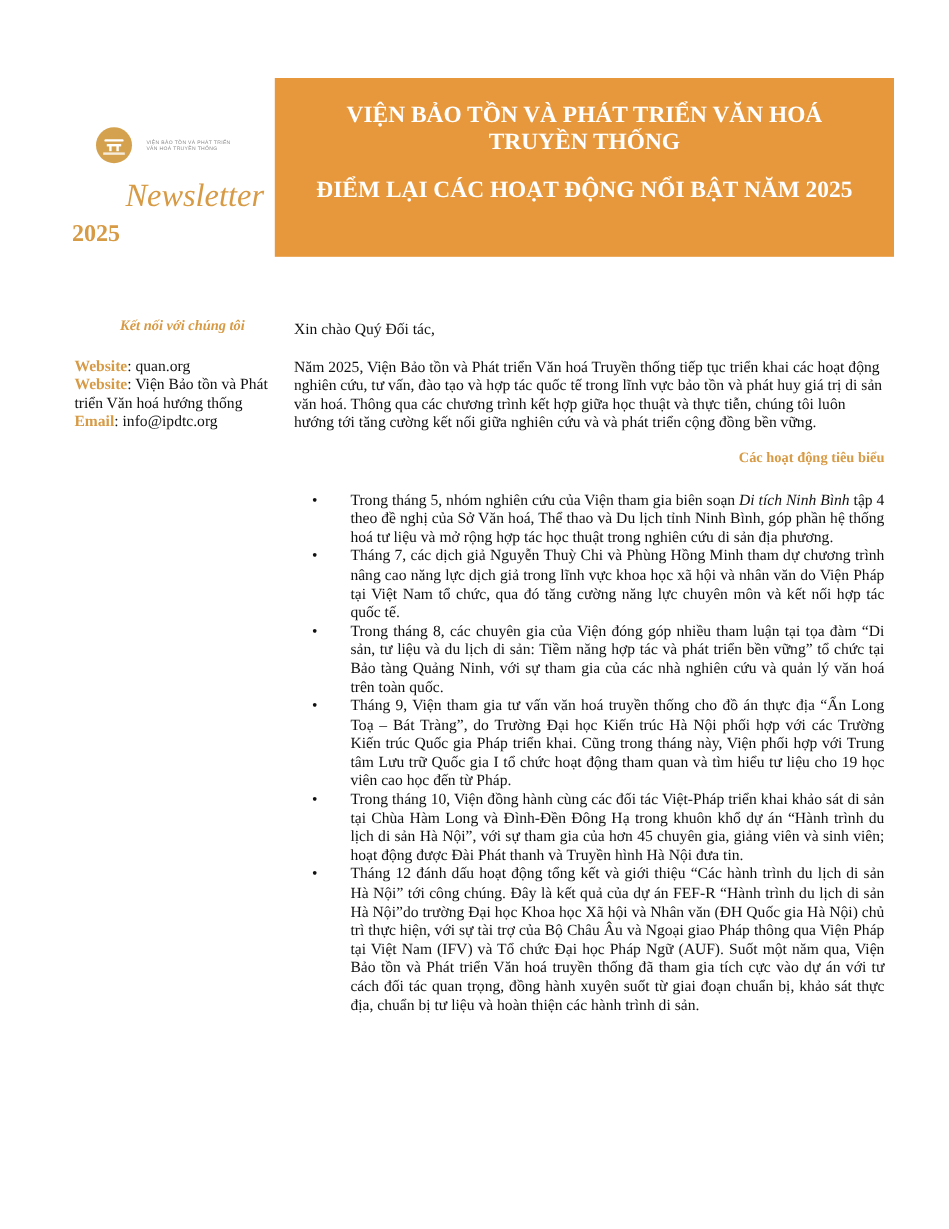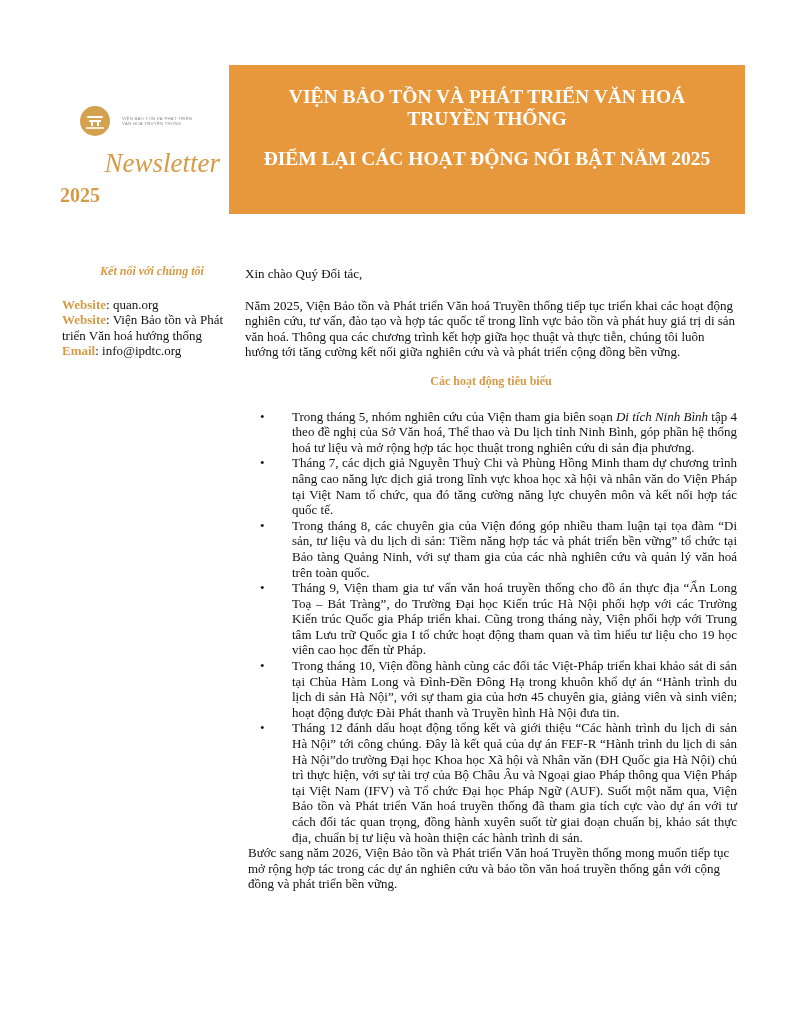--- a/index.html
+++ b/index.html
@@ -17,21 +17,21 @@
   .banner { position:absolute; left:229px; top:65px; width:516px; height:149px; background:#e8983c; color:#fff; text-align:center; font-weight:bold; }
   .banner .t1 { margin-top:21px; font-size:19.5px; line-height:22px; padding:0 30px; }
   .banner .t2 { margin-top:18px; font-size:19.5px; line-height:22px; }
   .sidebar { position:absolute; left:62px; top:264px; width:180px; font-size:13px; line-height:15.5px; }
   .sidebar .title { text-align:center; color:#d79a45; font-style:italic; font-weight:bold; font-size:12px; margin-bottom:17px; }
   .sidebar .lbl { color:#d79a45; font-weight:bold; }
   .main { position:absolute; left:245px; top:266px; width:492px; font-size:13px; line-height:15.6px; }
   .main p { margin:0; }
   .greet { margin-bottom:16px !important; }
   .intro { text-align:left; }
-  .section-h { text-align:center; color:#d79a45; font-weight:bold; font-size:12px; margin:14px 0 19px 0; }
+  .section-h { text-align:right; color:#d79a45; font-weight:bold; font-size:12px; margin:14px 0 19px 0; }
   ul.acts { margin:0; padding:0 0 0 47px; list-style:none; }
   ul.acts li { position:relative; text-align:justify; }
   ul.acts li .bullet { position:absolute; left:-32px; top:0; }
   .sec2 { margin:18px 0 16px 0; text-align:center; color:#d79a45; font-weight:bold; font-size:12px; }
   .outro { padding-left:3px; }
 </style>
 </head>
 <body>
 
 <div class="logo">
@@ -68,14 +68,13 @@
   <p class="intro">Năm 2025, Viện Bảo tồn và Phát triển Văn hoá Truyền thống tiếp tục triển khai các hoạt động nghiên cứu, tư vấn, đào tạo và hợp tác quốc tế trong lĩnh vực bảo tồn và phát huy giá trị di sản văn hoá. Thông qua các chương trình kết hợp giữa học thuật và thực tiễn, chúng tôi luôn hướng tới tăng cường kết nối giữa nghiên cứu và và phát triển cộng đồng bền vững.</p>
   <div class="section-h">Các hoạt động tiêu biểu</div>
   <ul class="acts">
     <li><span class="bullet">•</span><span>Trong tháng 5, nhóm nghiên cứu của Viện tham gia biên soạn </span><i>Di tích Ninh Bình</i><span> tập 4 theo đề nghị của Sở Văn hoá, Thể thao và Du lịch tỉnh Ninh Bình, góp phần hệ thống hoá tư liệu và mở rộng hợp tác học thuật trong nghiên cứu di sản địa phương.</span></li>
     <li><span class="bullet">•</span><span>Tháng 7, các dịch giả Nguyễn Thuỳ Chi và Phùng Hồng Minh tham dự chương trình nâng cao năng lực dịch giả trong lĩnh vực khoa học xã hội và nhân văn do Viện Pháp tại Việt Nam tổ chức, qua đó tăng cường năng lực chuyên môn và kết nối hợp tác quốc tế.</span></li>
     <li><span class="bullet">•</span><span>Trong tháng 8, các chuyên gia của Viện đóng góp nhiều tham luận tại tọa đàm “Di sản, tư liệu và du lịch di sản: Tiềm năng hợp tác và phát triển bền vững” tổ chức tại Bảo tàng Quảng Ninh, với sự tham gia của các nhà nghiên cứu và quản lý văn hoá trên toàn quốc.</span></li>
     <li><span class="bullet">•</span><span>Tháng 9, Viện tham gia tư vấn văn hoá truyền thống cho đồ án thực địa “Ẩn Long Toạ – Bát Tràng”, do Trường Đại học Kiến trúc Hà Nội phối hợp với các Trường Kiến trúc Quốc gia Pháp triển khai. Cũng trong tháng này, Viện phối hợp với Trung tâm Lưu trữ Quốc gia I tổ chức hoạt động tham quan và tìm hiểu tư liệu cho 19 học viên cao học đến từ Pháp.</span></li>
     <li><span class="bullet">•</span><span>Trong tháng 10, Viện đồng hành cùng các đối tác Việt-Pháp triển khai khảo sát di sản tại Chùa Hàm Long và Đình-Đền Đông Hạ trong khuôn khổ dự án “Hành trình du lịch di sản Hà Nội”, với sự tham gia của hơn 45 chuyên gia, giảng viên và sinh viên; hoạt động được Đài Phát thanh và Truyền hình Hà Nội đưa tin.</span></li>
     <li><span class="bullet">•</span><span>Tháng 12 đánh dấu hoạt động tổng kết và giới thiệu “Các hành trình du lịch di sản Hà Nội” tới công chúng. Đây là kết quả của dự án FEF-R “Hành trình du lịch di sản Hà Nội”do trường Đại học Khoa học Xã hội và Nhân văn (ĐH Quốc gia Hà Nội) chủ trì thực hiện, với sự tài trợ của Bộ Châu Âu và Ngoại giao Pháp thông qua Viện Pháp tại Việt Nam (IFV) và Tổ chức Đại học Pháp Ngữ (AUF). Suốt một năm qua, Viện Bảo tồn và Phát triển Văn hoá truyền thống đã tham gia tích cực vào dự án với tư cách đối tác quan trọng, đồng hành xuyên suốt từ giai đoạn chuẩn bị, khảo sát thực địa, chuẩn bị tư liệu và hoàn thiện các hành trình di sản.</span></li>
   </ul>
-  <p class="outro">Bước sang năm 2026, Viện Bảo tồn và Phát triển Văn hoá Truyền thống mong muốn tiếp tục mở rộng hợp tác trong các dự án nghiên cứu và bảo tồn văn hoá truyền thống gắn với cộng đồng và phát triển bền vững.</p>
 </div>
 
 </body></html>

